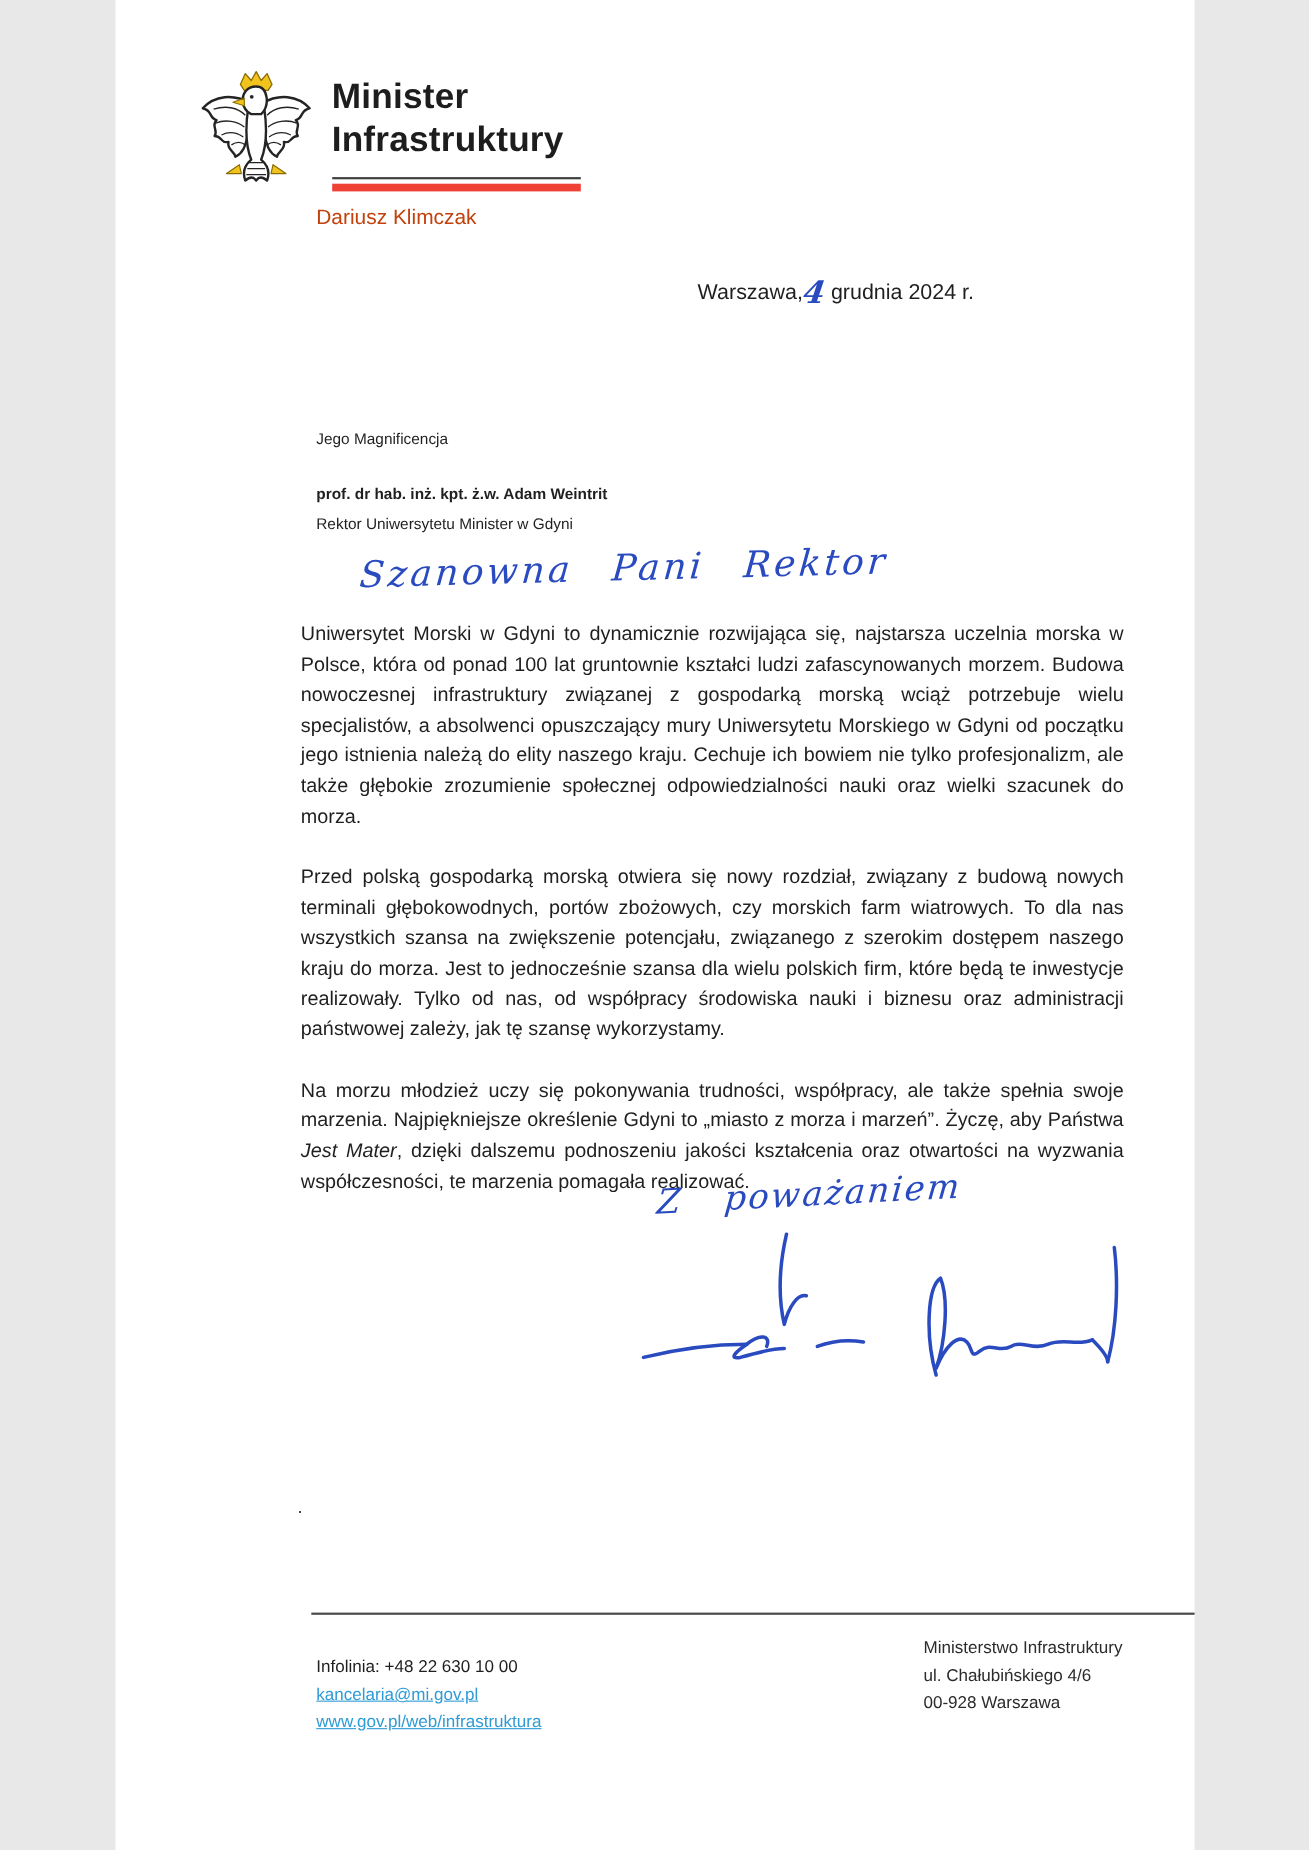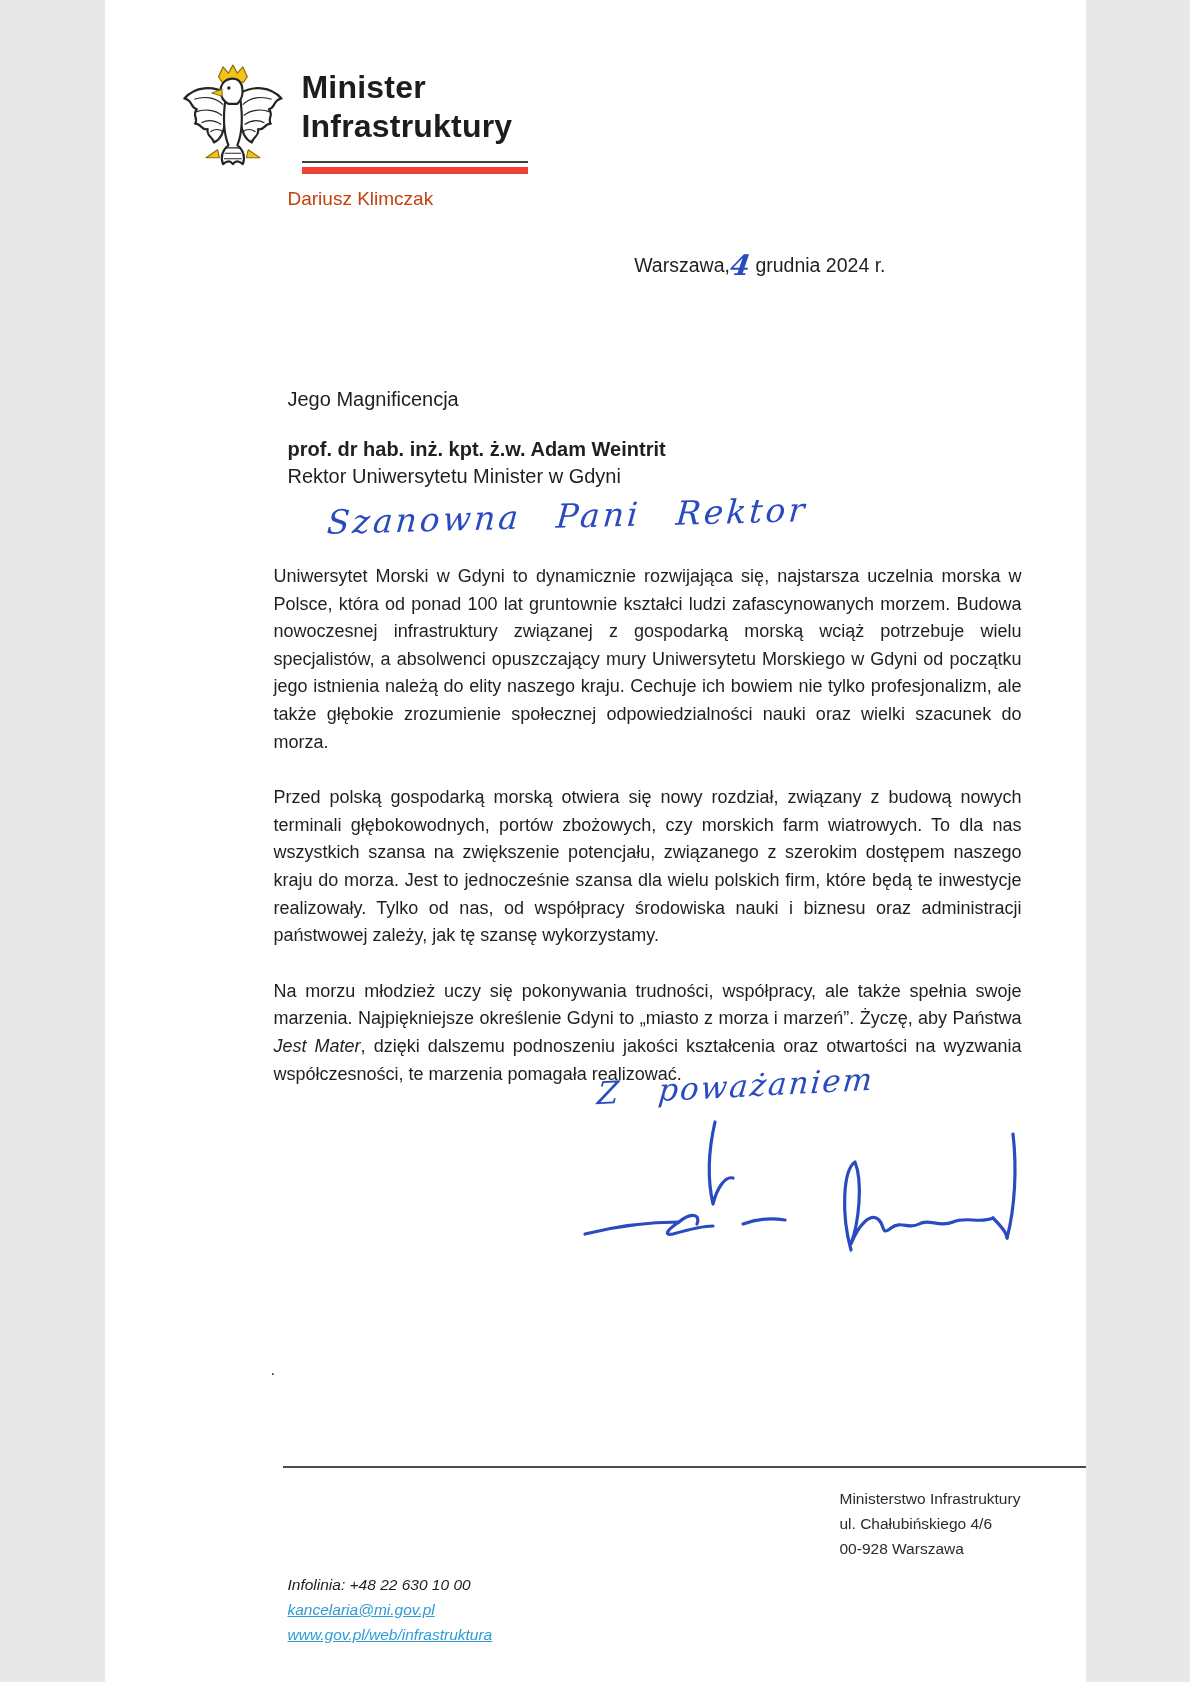--- a/index.html
+++ b/index.html
@@ -32,21 +32,21 @@
     font-family:"DejaVu Serif",serif;
     font-style:italic;
     color:#2a4bc0;
   }
   .hand-day{
     display:inline-block;font-size:28px;line-height:20px;
     margin:0 5px 0 1px;transform:skewX(-8deg) translateY(3px);
     font-weight:bold;
   }
   
-  .addressee{position:absolute;left:183px;top:386px;font-size:20px;line-height:27.5px;}
+  .addressee{position:absolute;left:183px;top:386px;font-size:14px;line-height:27.5px;}
   .addressee .bold{font-weight:bold;margin-top:22px;}
   
   .salutation{
     position:absolute;left:222px;top:496px;width:520px;
     font-size:33px;letter-spacing:3px;word-spacing:22px;
     transform:rotate(-1.5deg) skewX(-6deg);
     white-space:nowrap;
   }
   
   .body-text{
@@ -59,21 +59,21 @@
   .closing{
     position:absolute;left:492px;top:1068px;
     font-size:31px;letter-spacing:2px;word-spacing:26px;
     transform:rotate(-3deg) skewX(-8deg);
     white-space:nowrap;
   }
   .signature-svg{position:absolute;left:462px;top:1118px;width:470px;height:160px;}
   .stray-dot{position:absolute;left:166px;top:1360px;font-size:17px;color:#333;}
   
   .footer-rule{position:absolute;left:178px;top:1466px;width:836px;height:2px;background:#4a4a4a;}
-  .footer-left{position:absolute;left:183px;top:1572px;font-size:15.5px;line-height:25px;font-style:italic;}
+  .footer-left{position:absolute;left:183px;top:1503px;font-size:15.5px;line-height:25px;}
   .footer-right{position:absolute;left:735px;top:1486px;font-size:15.5px;line-height:25px;color:#2b2b2b;}
   .footer-left a{color:#2e9bd6;text-decoration:underline;cursor:pointer;}
 </style>
 </head>
 <body>
 
 <div class="page">
 
   <svg class="emblem" viewBox="0 0 120 130">
 

